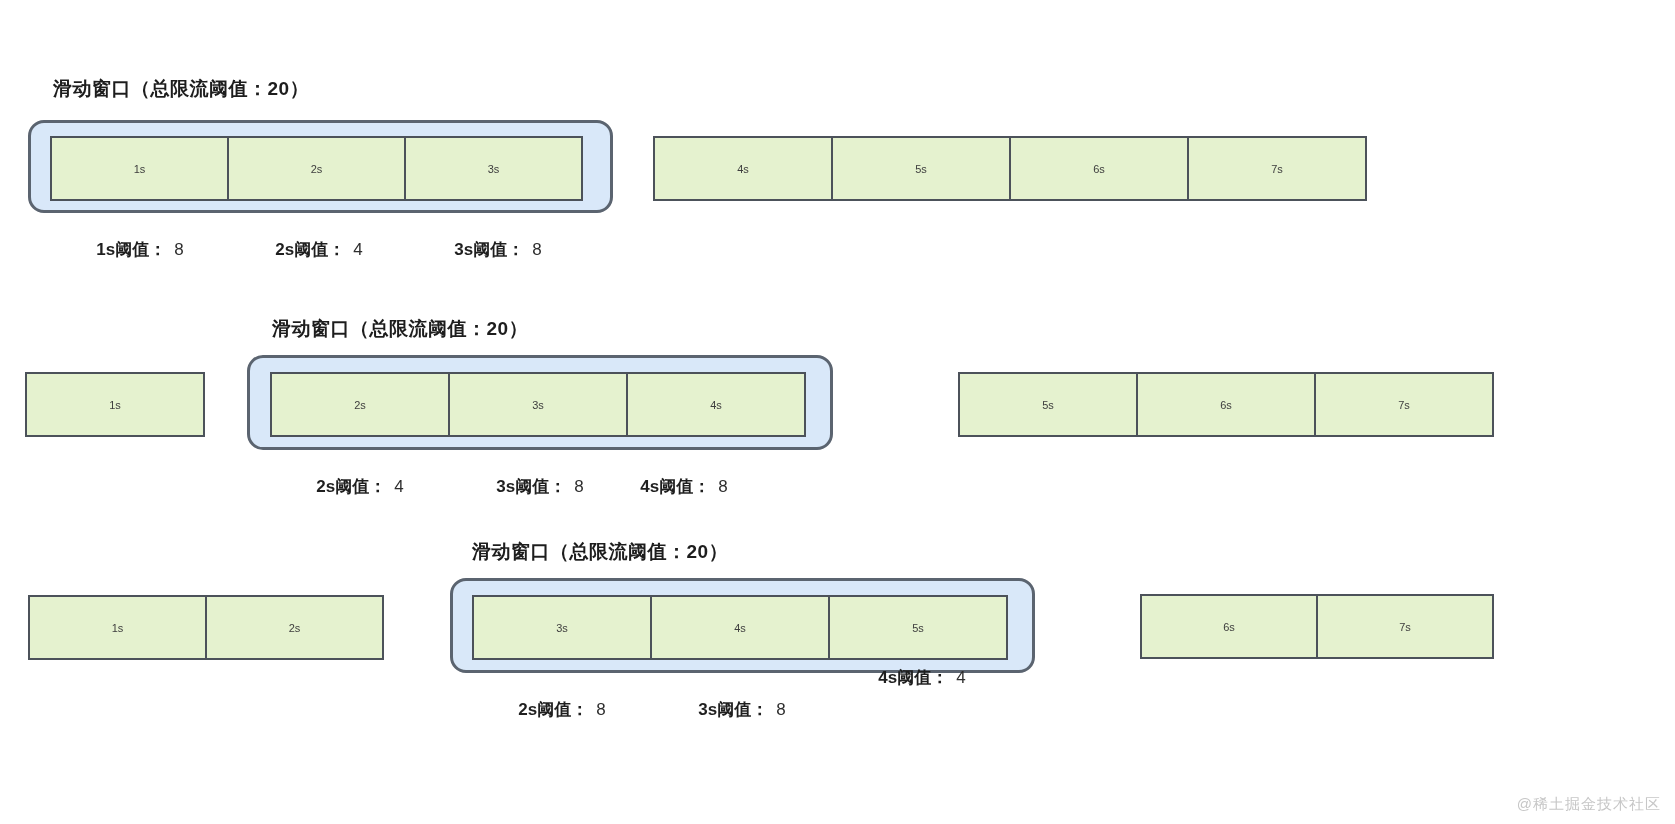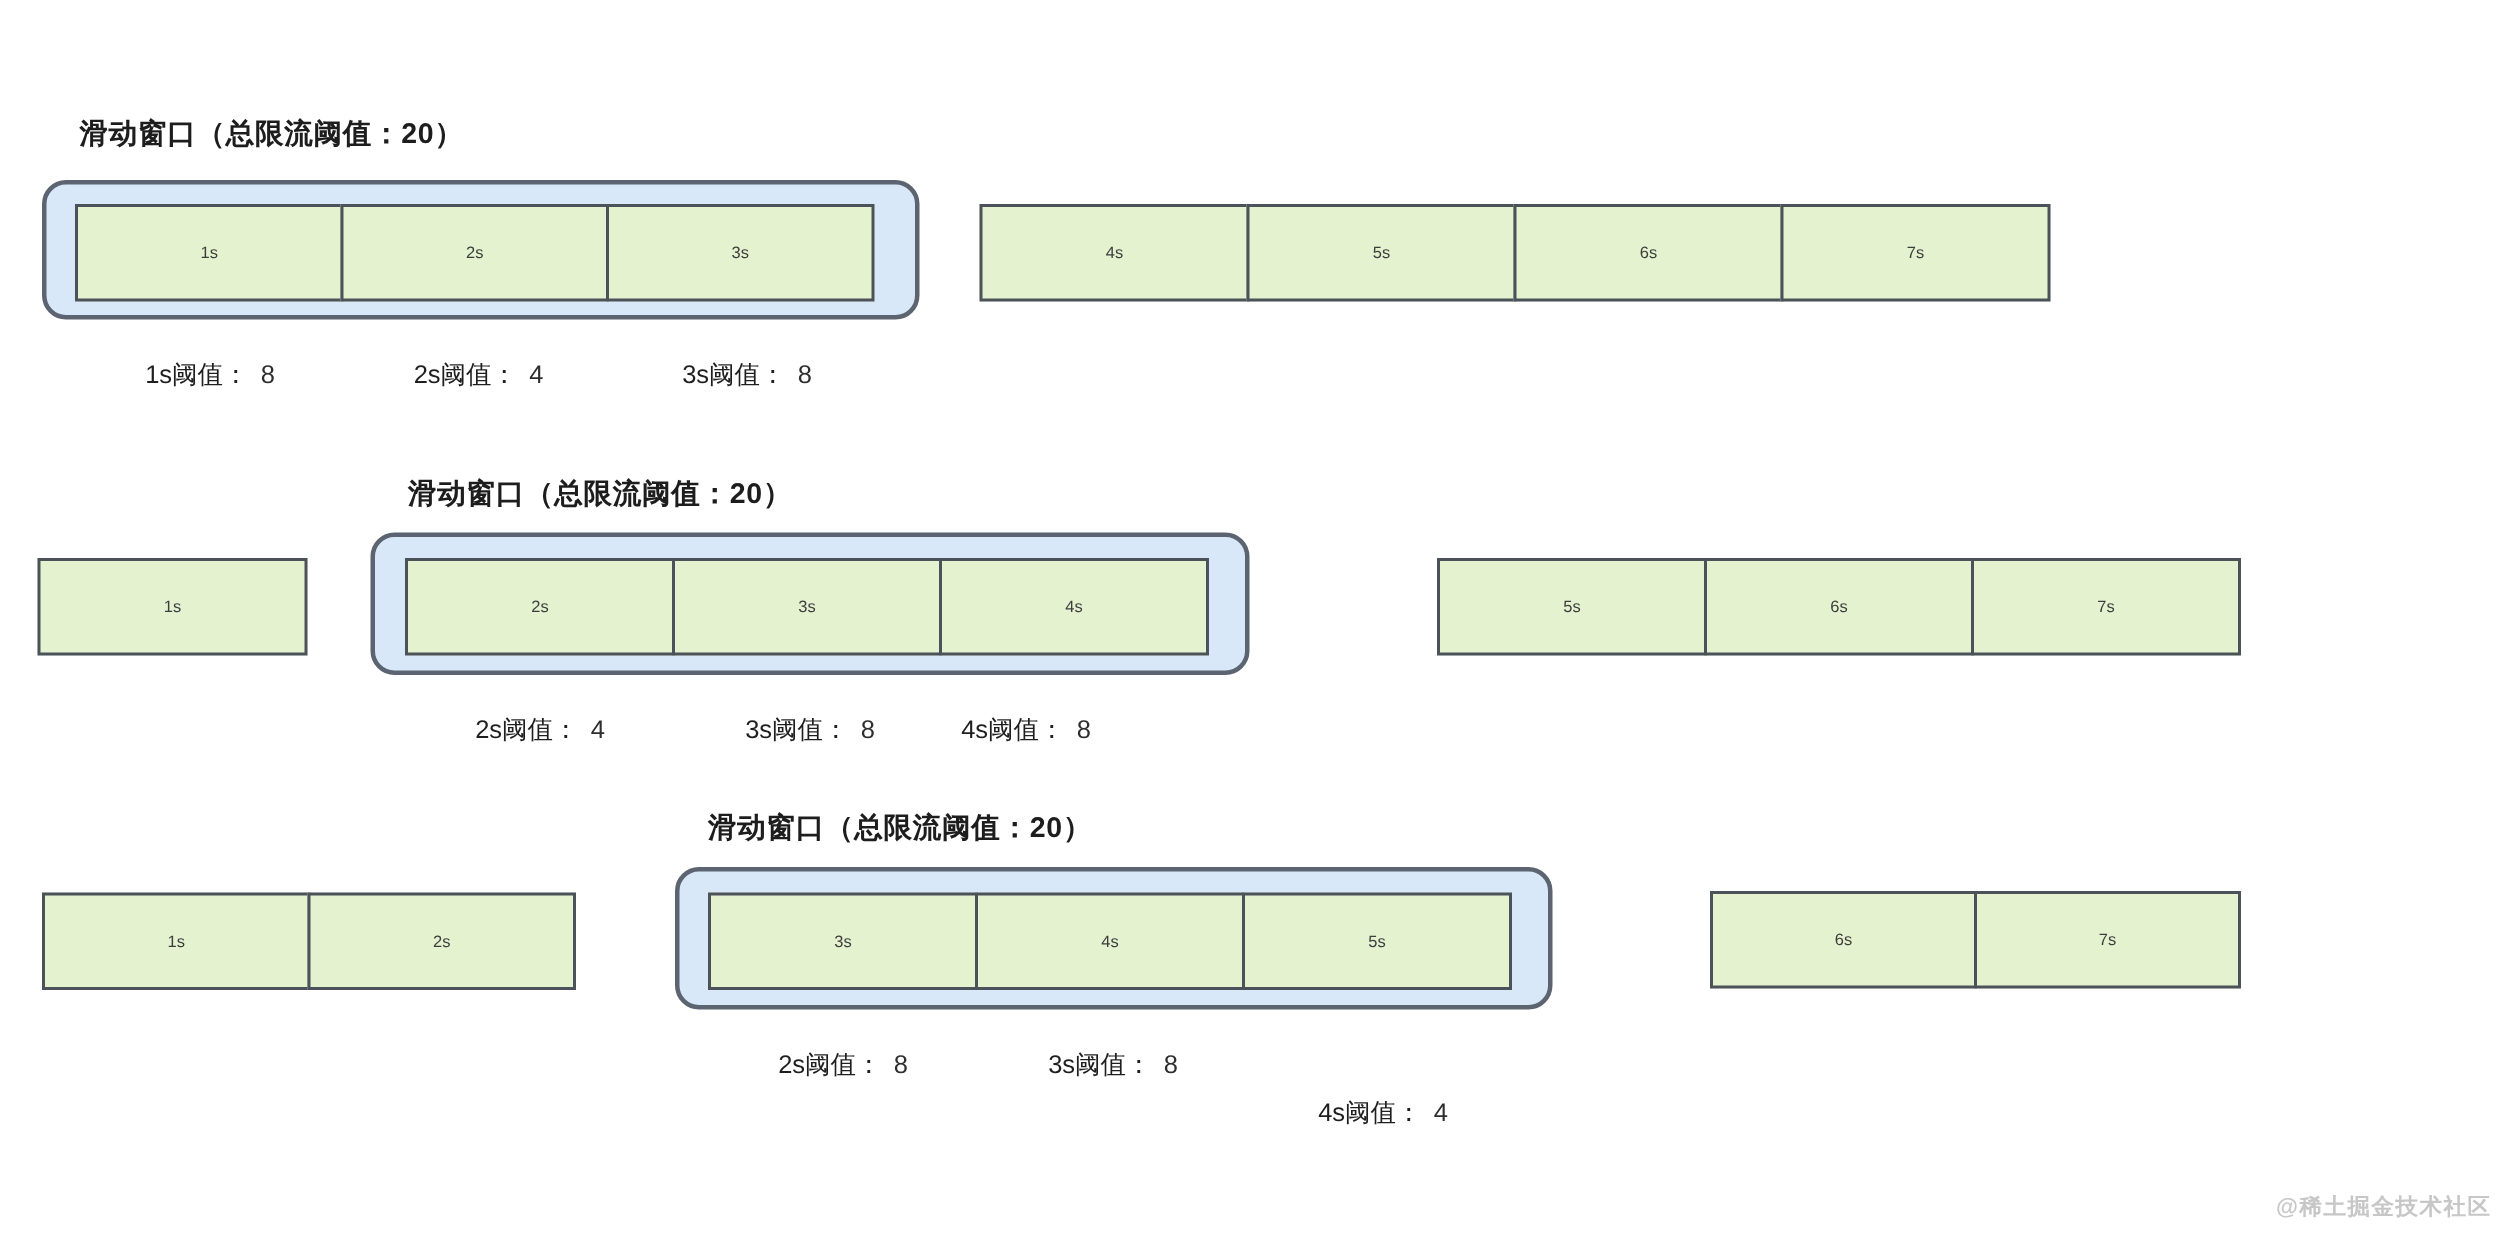--- a/index.html
+++ b/index.html
@@ -6,23 +6,23 @@
   body{font-family:"Liberation Sans","DejaVu Sans",sans-serif;}
   .canvas{position:relative;width:1675px;height:824px;background:#fff;overflow:hidden;}
   .title{position:absolute;font-size:19px;font-weight:700;color:#1d1d1d;letter-spacing:.5px;white-space:nowrap;}
   .window{position:absolute;box-sizing:border-box;background:var(--window-fill,#d9e8f9);border:3px solid var(--window-border,#5b6470);border-radius:16px;}
   .strip{position:absolute;display:flex;}
   .cell{box-sizing:border-box;width:180px;height:65px;background:var(--cell-fill,#e5f2cf);border:2px solid var(--cell-border,#4c525a);display:flex;align-items:center;justify-content:center;font-size:11px;color:#3d3d3d;}
   .cell + .cell{margin-left:-2px;}
   .w179 .cell{width:179px;}
   .w178 .cell{width:178px;}
   .th{position:absolute;width:180px;text-align:center;font-size:17px;color:#1f1f1f;white-space:nowrap;}
-  .th .n{font-weight:400;}
+  .th .n{font-weight:700;}
   .th .v{font-weight:400;margin-left:8px;color:#2e2e2e;}
-  .watermark{position:absolute;right:14px;top:795px;font-size:15px;color:#c7c7c7;letter-spacing:1px;font-weight:bold;}
+  .watermark{position:absolute;right:14px;top:795px;font-size:15px;color:#c7c7c7;letter-spacing:1px;}
 </style>
 </head>
 <body>
 
 <div class="canvas">
 
   <div>
     <div class="title" style="left:53px;top:76px;">滑动窗口（总限流阈值：20）</div>
 
     <div class="window" style="left:28px;top:120px;width:585px;height:93px;"></div>
@@ -103,19 +103,19 @@
       <div class="cell">6s</div>
       <div class="cell">7s</div>
     </div>
 
     <div class="th" style="left:472px;top:698px;">
       <span class="n">2s阈值：</span><span class="v">8</span>
     </div>
     <div class="th" style="left:652px;top:698px;">
       <span class="n">3s阈值：</span><span class="v">8</span>
     </div>
-    <div class="th" style="left:832px;top:730px;">
+    <div class="th" style="left:832px;top:666px;">
       <span class="n">4s阈值：</span><span class="v">4</span>
     </div>
   </div>
 
   <div class="watermark">@稀土掘金技术社区</div>
 </div>
 
 </body></html>

